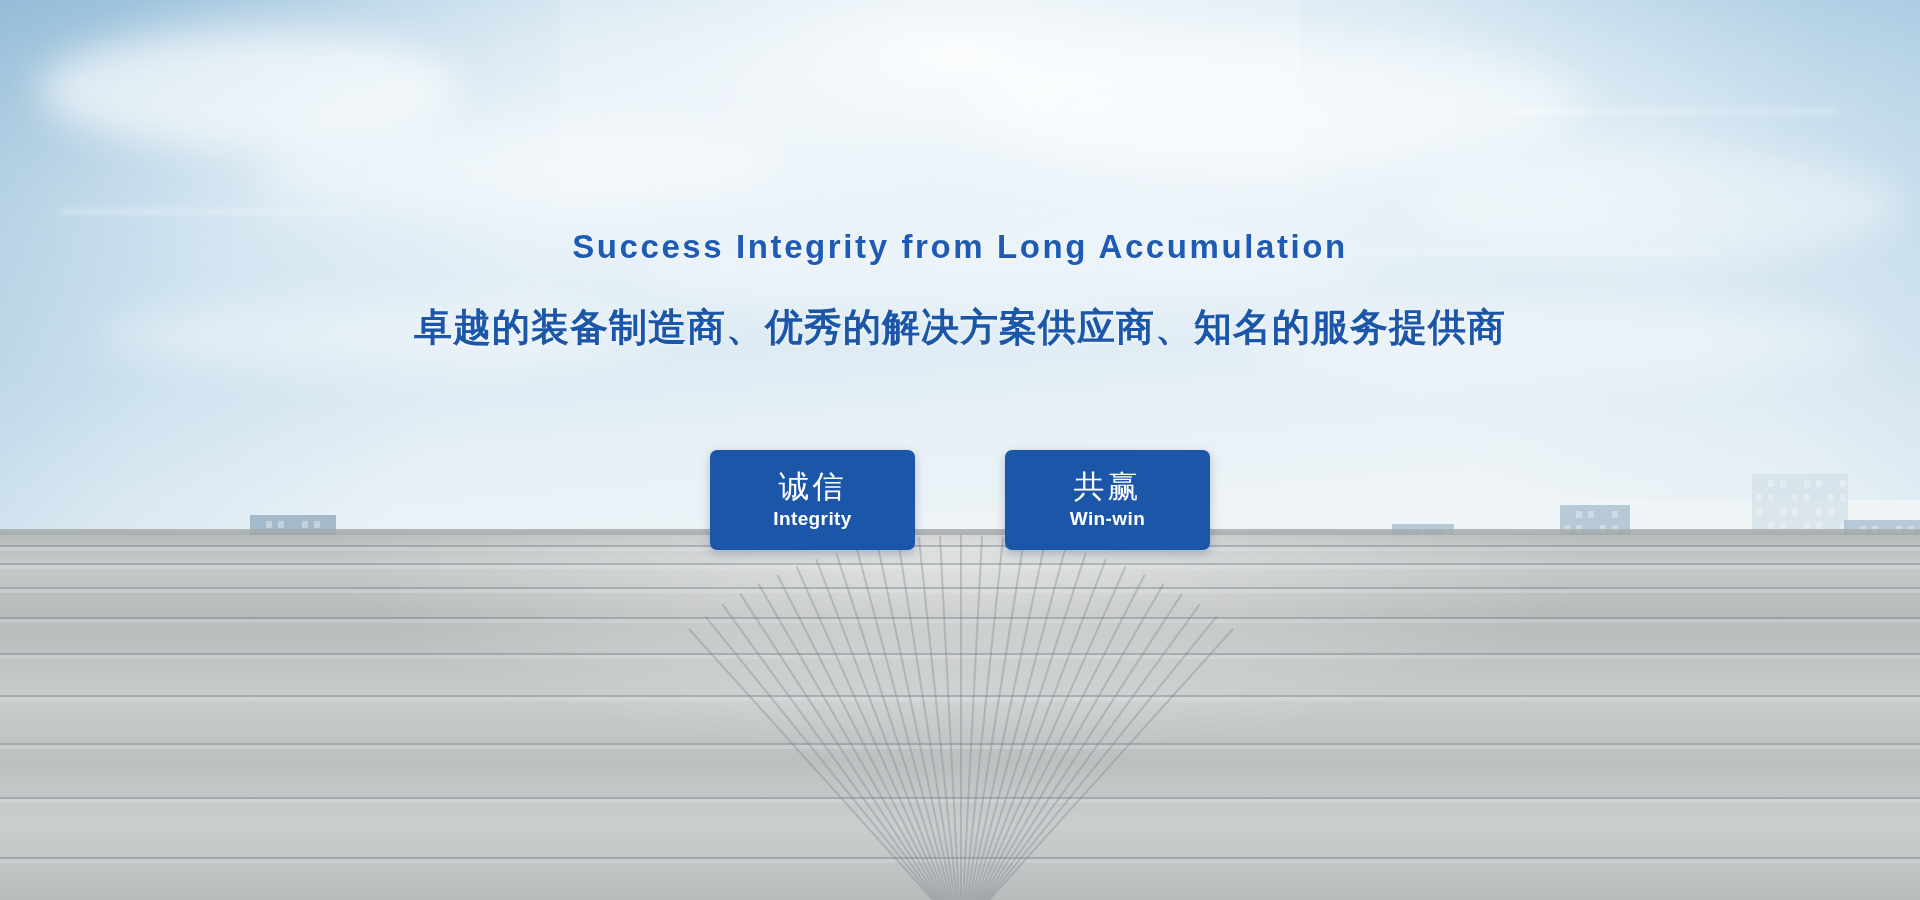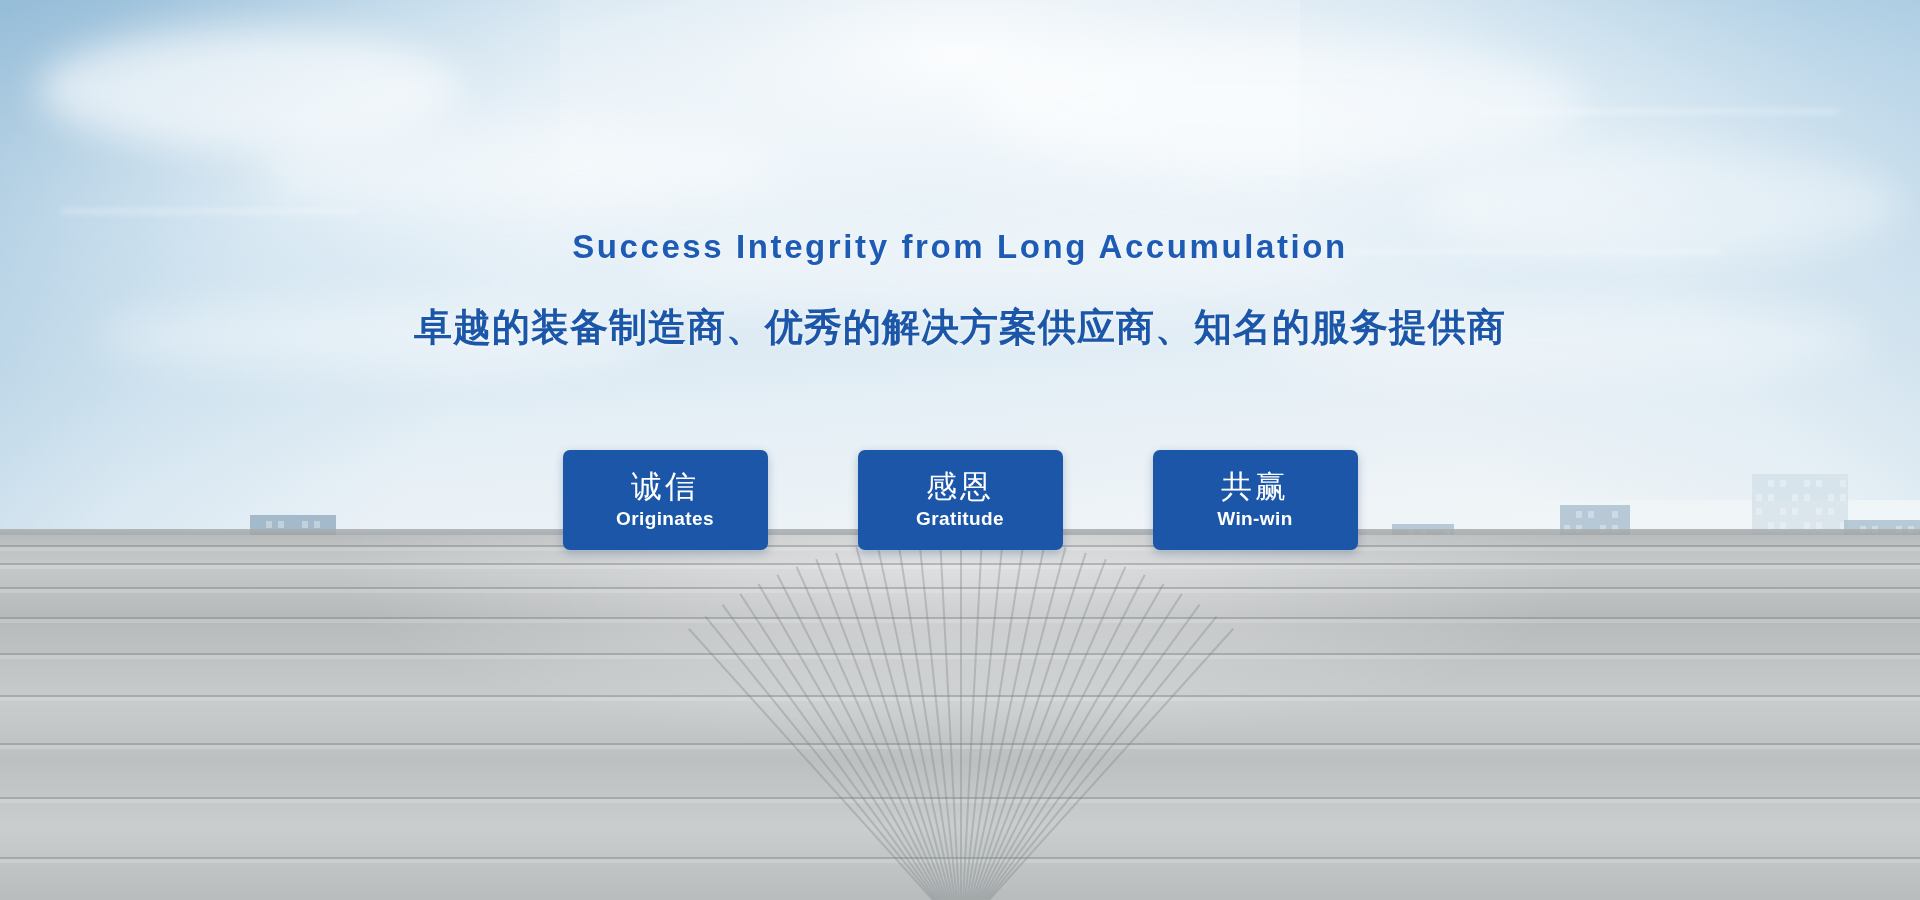--- a/index.html
+++ b/index.html
@@ -1245,27 +1245,23 @@
 
     <div class="headline-en">Success Integrity from Long Accumulation</div>
 
     <div class="sub-cn">卓越的装备制造商、优秀的解决方案供应商、知名的服务提供商</div>
 
 
     <div class="cards">
 
       <div class="card">
         <div class="card-cn">诚信</div>
-        <div class="card-en">Originates</div>
-      </div>
-
-      <div class="card">
-        <div class="card-cn">感恩</div>
-        <div class="card-en">Gratitude</div>
-      </div>
+        <div class="card-en">Integrity</div>
+      </div>
+
 
 
       <div class="card">
         <div class="card-cn">共赢</div>
         <div class="card-en">Win-win</div>
       </div>
 
     </div>
   </div>
 </div>

